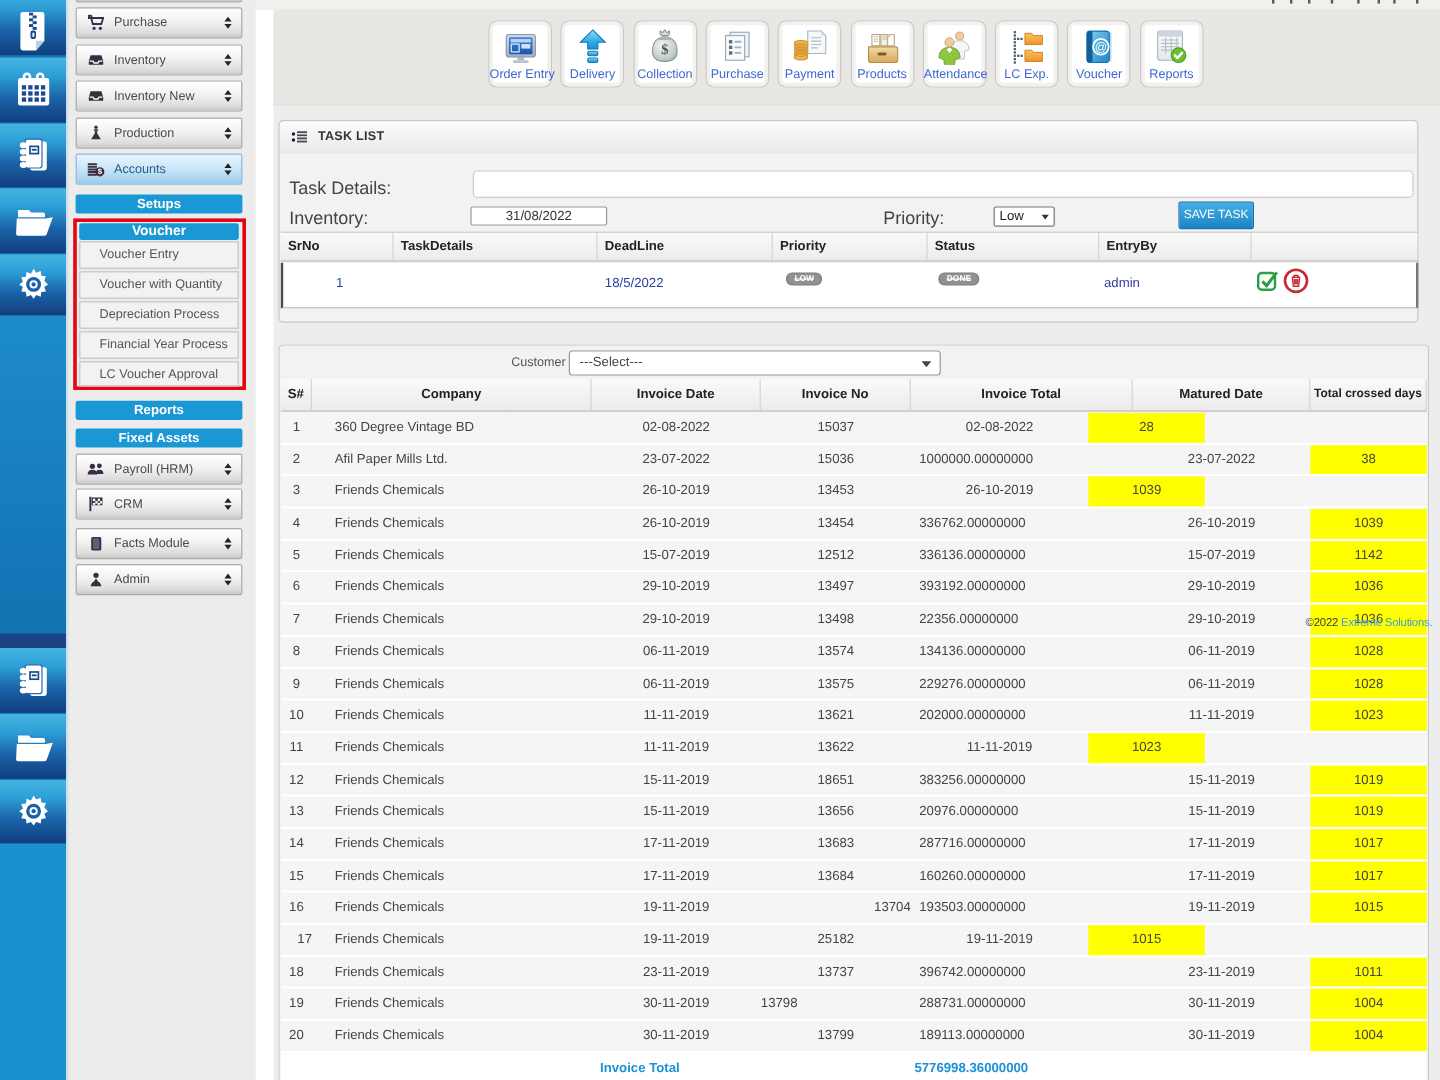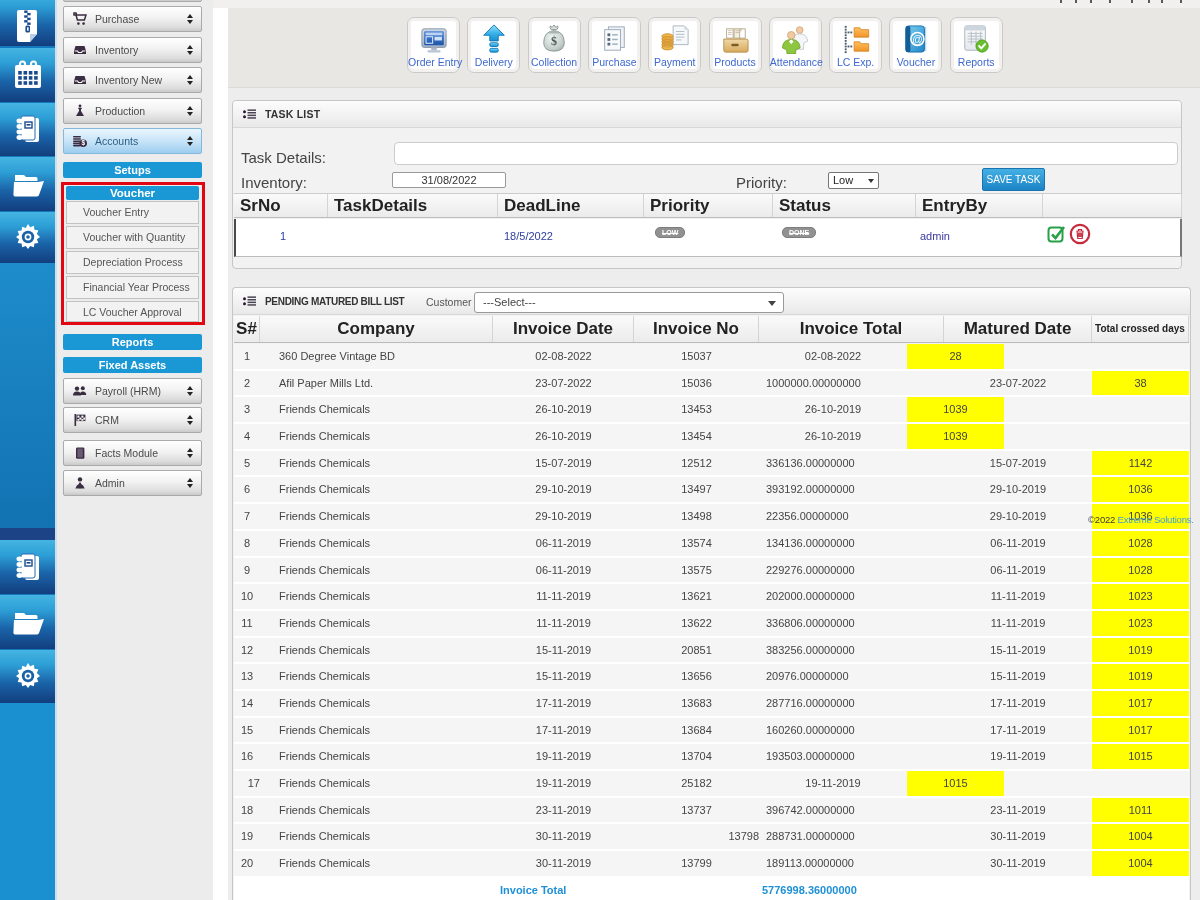--- a/index.html
+++ b/index.html
@@ -21,21 +21,21 @@
 .tbtn{position:absolute;top:9px;width:53px;height:56px;background:#fff;border:1px solid #c9c9c9;border-radius:7px;box-shadow:inset 0 0 0 3px #f2f1ef;text-align:center}
 .tbtn .ticon{height:36px;display:flex;align-items:flex-end;justify-content:center}
 .tbtn .tlab{font-size:10.5px;color:#3d68cf;margin-top:2px;white-space:nowrap}
 #content{position:absolute;left:228px;top:88px;width:972px;height:812px;background:#ededed}
 .panel{position:absolute;background:#f2f2f2;border:1px solid #c6c6c6;border-radius:4px}
 .phead{height:27px;background:linear-gradient(180deg,#fcfcfc,#e9e9e9);border-bottom:1px solid #d8d8d8;border-radius:4px 4px 0 0;display:flex;align-items:center}
 .phead svg{margin-left:10px}
 .ptitle{font-size:10.5px;font-weight:bold;color:#333;margin-left:9px;letter-spacing:.2px}
 label{font-size:15px;color:#444}
 .thr{position:absolute;display:flex;background:linear-gradient(180deg,#fafafa,#ebebeb);border-top:1px solid #ccc;border-bottom:1px solid #bbb}
-.thr .c{font-size:17px;font-weight:bold;color:#222;border-right:1px solid #d4d4d4;overflow:hidden}
+.thr .c{font-size:11px;font-weight:bold;color:#222;border-right:1px solid #d4d4d4;overflow:hidden}
 .badge{display:inline-block;background:#919191;border:1px solid #7e7e7e;border-radius:5px;color:#fff;font-size:7px;font-weight:bold;padding:1px 6px;text-decoration:line-through;vertical-align:middle}
 .prow{display:flex;height:26.7px;background:#f5f5f5;border-bottom:2px solid #fff}
 .prow .c{font-size:11px;color:#444;line-height:25px;white-space:nowrap;overflow:hidden}
 .yel{background:#ffff00;text-align:center;color:#333}
 #wm{position:absolute;left:1088px;top:514px;font-size:9.5px;letter-spacing:-0.2px;color:#3a3a3a;z-index:50;white-space:nowrap}
 #wm span{color:#3f9edd}
 </style></head><body>
 
 <div id="iconbar">
 <div class="tile" style="top:-9px;height:55px;padding-top:14px;">
@@ -532,35 +532,20 @@
 <svg class="abs" style="left:833px;top:4px" width="22" height="22" viewBox="0 0 22 22">
           <circle cx="11" cy="11" r="9.2" fill="#fff" stroke="#c62b3c" stroke-width="2.2"></circle>
           <g stroke="#c62b3c" stroke-width="1.2" fill="none">
             <path d="M7.5 8 h7 M8 8 l.8 7.5 h4.4 L14 8 M9.5 6.5 h3 v1.5 h-3z"></path>
             <path d="M9.7 9.5 v4.5 M11 9.5 v4.5 M12.3 9.5 v4.5"></path>
           </g>
         </svg>
 </div>
 </div>
 <div class="panel" id="pendpanel" style="left:4px;top:199px;width:959px;height:613px;border-bottom:none;border-radius:4px 4px 0 0">
-<div class="phead">
-        <svg width="13" height="11" viewBox="0 0 13 11">
-          <g fill="#2d1436">
-            <rect x="0" y="1.2" width="3" height="3" rx="1.5"></rect>
-            <rect x="0" y="6.2" width="3" height="3" rx="1.5"></rect>
-          </g>
-          <g fill="#4a4552">
-            <rect x="4.5" y="0.4" width="8.5" height="1.5"></rect>
-            <rect x="4.5" y="3" width="8.5" height="1.5"></rect>
-            <rect x="4.5" y="5.6" width="8.5" height="1.5"></rect>
-            <rect x="4.5" y="8.2" width="8.5" height="1.5"></rect>
-          </g>
-        </svg>
-        <span class="ptitle" style="letter-spacing:-0.3px;font-size:10px">PENDING MATURED BILL LIST</span>
-      </div>
 <label class="abs" style="left:193px;top:8px;color:#555;font-size:10.5px;white-space:nowrap">Customer :</label>
 <div class="abs" style="left:241px;top:4px;width:310px;height:21px;background:#fff;border:1px solid #999;border-radius:3px;font-size:11px;color:#444;line-height:19px;padding-left:8px">---Select---<i class="abs" style="right:7px;top:8px;width:0;height:0;border:4px solid transparent;border-top:5px solid #444"></i></div>
 <div class="thr" style="left:1px;top:28px;width:955px;height:27px;border-top:none">
 <div class="c" style="width:26px;line-height:26px;text-align:center;">S#</div>
 <div class="c" style="width:233px;line-height:26px;text-align:center;">Company</div>
 <div class="c" style="width:141px;line-height:26px;text-align:center;">Invoice Date</div>
 <div class="c" style="width:125px;line-height:26px;text-align:center;">Invoice No</div>
 <div class="c" style="width:185px;line-height:26px;text-align:center;">Invoice Total</div>
 <div class="c" style="width:148px;line-height:26px;text-align:center;">Matured Date</div>
 <div class="c" style="width:97px;line-height:26px;text-align:center;font-size:10px;">Total crossed days</div>
@@ -589,20 +574,21 @@
 <div class="c" style="width:141px;text-align:center">26-10-2019</div>
 <div class="c" style="width:125px;text-align:center">13453</div>
 <div class="c" style="width:148px;text-align:center">26-10-2019</div>
 <div class="c yel" style="width:97px">1039</div>
 </div>
 <div class="prow">
 <div class="c" style="width:26px;text-align:center">4</div>
 <div class="c" style="width:233px;padding-left:19px">Friends Chemicals</div>
 <div class="c" style="width:141px;text-align:center">26-10-2019</div>
 <div class="c" style="width:125px;text-align:center">13454</div>
+<div class="c" style="width:185px;padding-left:7px">336762.00000000</div>
 <div class="c" style="width:148px;text-align:center">26-10-2019</div>
 <div class="c yel" style="width:97px">1039</div>
 </div>
 <div class="prow">
 <div class="c" style="width:26px;text-align:center">5</div>
 <div class="c" style="width:233px;padding-left:19px">Friends Chemicals</div>
 <div class="c" style="width:141px;text-align:center">15-07-2019</div>
 <div class="c" style="width:125px;text-align:center">12512</div>
 <div class="c" style="width:185px;padding-left:7px">336136.00000000</div>
 <div class="c" style="width:148px;text-align:center">15-07-2019</div>
@@ -651,29 +637,28 @@
 <div class="c" style="width:125px;text-align:center">13621</div>
 <div class="c" style="width:185px;padding-left:7px">202000.00000000</div>
 <div class="c" style="width:148px;text-align:center">11-11-2019</div>
 <div class="c yel" style="width:97px">1023</div>
 </div>
 <div class="prow">
 <div class="c" style="width:26px;text-align:center">11</div>
 <div class="c" style="width:233px;padding-left:19px">Friends Chemicals</div>
 <div class="c" style="width:141px;text-align:center">11-11-2019</div>
 <div class="c" style="width:125px;text-align:center">13622</div>
-<div class="c" style="width:185px;padding-left:7px">336806.00000000</div>
 <div class="c" style="width:148px;text-align:center">11-11-2019</div>
 <div class="c yel" style="width:97px">1023</div>
 </div>
 <div class="prow">
 <div class="c" style="width:26px;text-align:center">12</div>
 <div class="c" style="width:233px;padding-left:19px">Friends Chemicals</div>
 <div class="c" style="width:141px;text-align:center">15-11-2019</div>
-<div class="c" style="width:125px;text-align:center">20851</div>
+<div class="c" style="width:125px;text-align:center">18651</div>
 <div class="c" style="width:185px;padding-left:7px">383256.00000000</div>
 <div class="c" style="width:148px;text-align:center">15-11-2019</div>
 <div class="c yel" style="width:97px">1019</div>
 </div>
 <div class="prow">
 <div class="c" style="width:26px;text-align:center">13</div>
 <div class="c" style="width:233px;padding-left:19px">Friends Chemicals</div>
 <div class="c" style="width:141px;text-align:center">15-11-2019</div>
 <div class="c" style="width:125px;text-align:center">13656</div>
 <div class="c" style="width:185px;padding-left:7px">20976.00000000</div>
@@ -695,21 +680,21 @@
 <div class="c" style="width:141px;text-align:center">17-11-2019</div>
 <div class="c" style="width:125px;text-align:center">13684</div>
 <div class="c" style="width:185px;padding-left:7px">160260.00000000</div>
 <div class="c" style="width:148px;text-align:center">17-11-2019</div>
 <div class="c yel" style="width:97px">1017</div>
 </div>
 <div class="prow">
 <div class="c" style="width:26px;text-align:center">16</div>
 <div class="c" style="width:233px;padding-left:19px">Friends Chemicals</div>
 <div class="c" style="width:141px;text-align:center">19-11-2019</div>
-<div class="c" style="width:125px;text-align:center">13704</div>
+<div class="c" style="width:125px;text-align:right">13704</div>
 <div class="c" style="width:185px;padding-left:7px">193503.00000000</div>
 <div class="c" style="width:148px;text-align:center">19-11-2019</div>
 <div class="c yel" style="width:97px">1015</div>
 </div>
 <div class="prow">
 <div class="c" style="width:26px;text-align:right">17</div>
 <div class="c" style="width:233px;padding-left:19px">Friends Chemicals</div>
 <div class="c" style="width:141px;text-align:center">19-11-2019</div>
 <div class="c" style="width:125px;text-align:center">25182</div>
 <div class="c" style="width:148px;text-align:center">19-11-2019</div>
@@ -721,21 +706,21 @@
 <div class="c" style="width:141px;text-align:center">23-11-2019</div>
 <div class="c" style="width:125px;text-align:center">13737</div>
 <div class="c" style="width:185px;padding-left:7px">396742.00000000</div>
 <div class="c" style="width:148px;text-align:center">23-11-2019</div>
 <div class="c yel" style="width:97px">1011</div>
 </div>
 <div class="prow">
 <div class="c" style="width:26px;text-align:center">19</div>
 <div class="c" style="width:233px;padding-left:19px">Friends Chemicals</div>
 <div class="c" style="width:141px;text-align:center">30-11-2019</div>
-<div class="c" style="width:125px;text-align:right">13798</div>
+<div class="c" style="width:125px;text-align:left">13798</div>
 <div class="c" style="width:185px;padding-left:7px">288731.00000000</div>
 <div class="c" style="width:148px;text-align:center">30-11-2019</div>
 <div class="c yel" style="width:97px">1004</div>
 </div>
 <div class="prow">
 <div class="c" style="width:26px;text-align:center">20</div>
 <div class="c" style="width:233px;padding-left:19px">Friends Chemicals</div>
 <div class="c" style="width:141px;text-align:center">30-11-2019</div>
 <div class="c" style="width:125px;text-align:center">13799</div>
 <div class="c" style="width:185px;padding-left:7px">189113.00000000</div>

